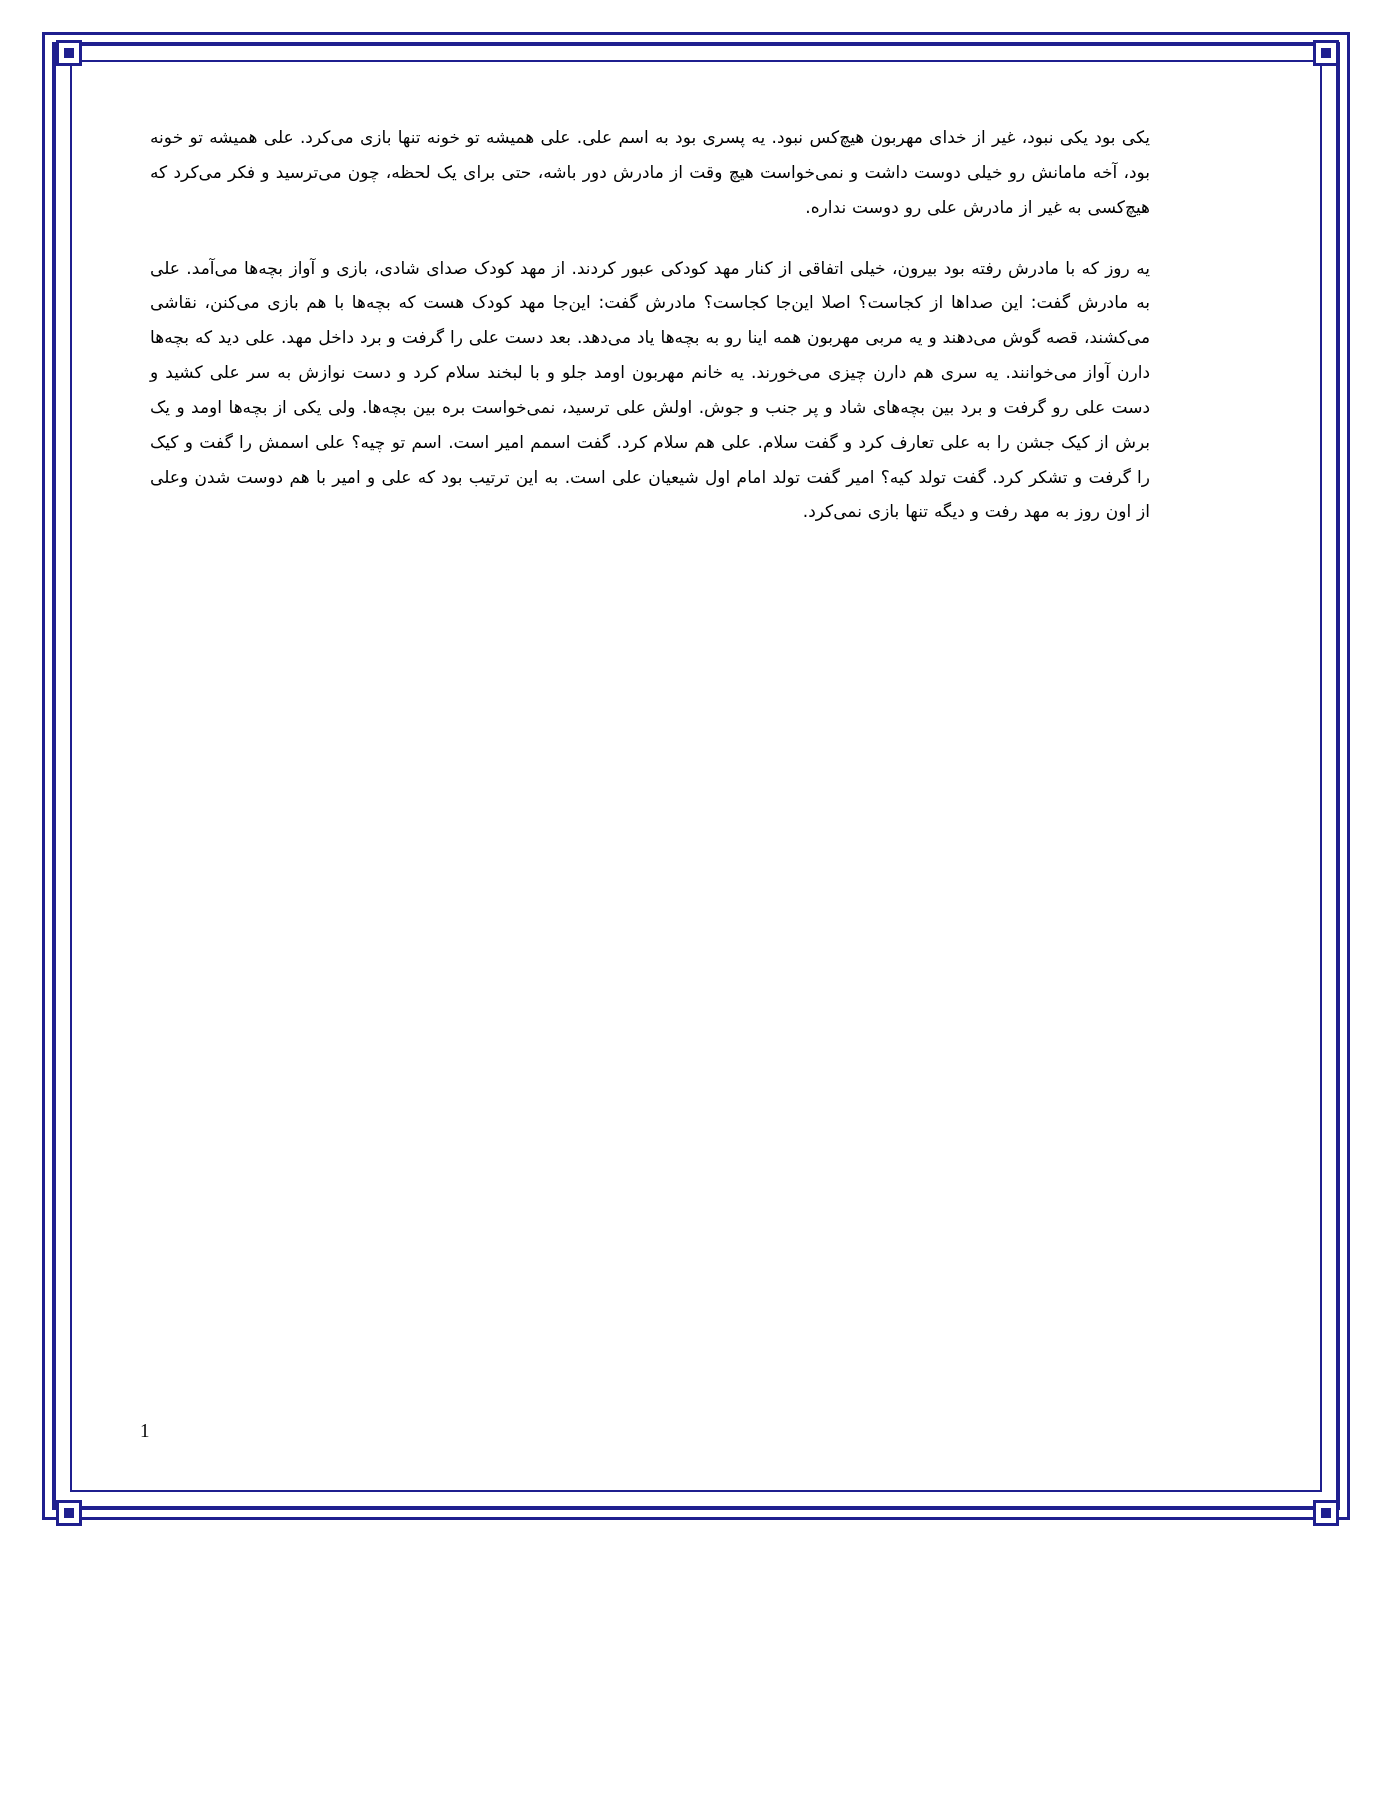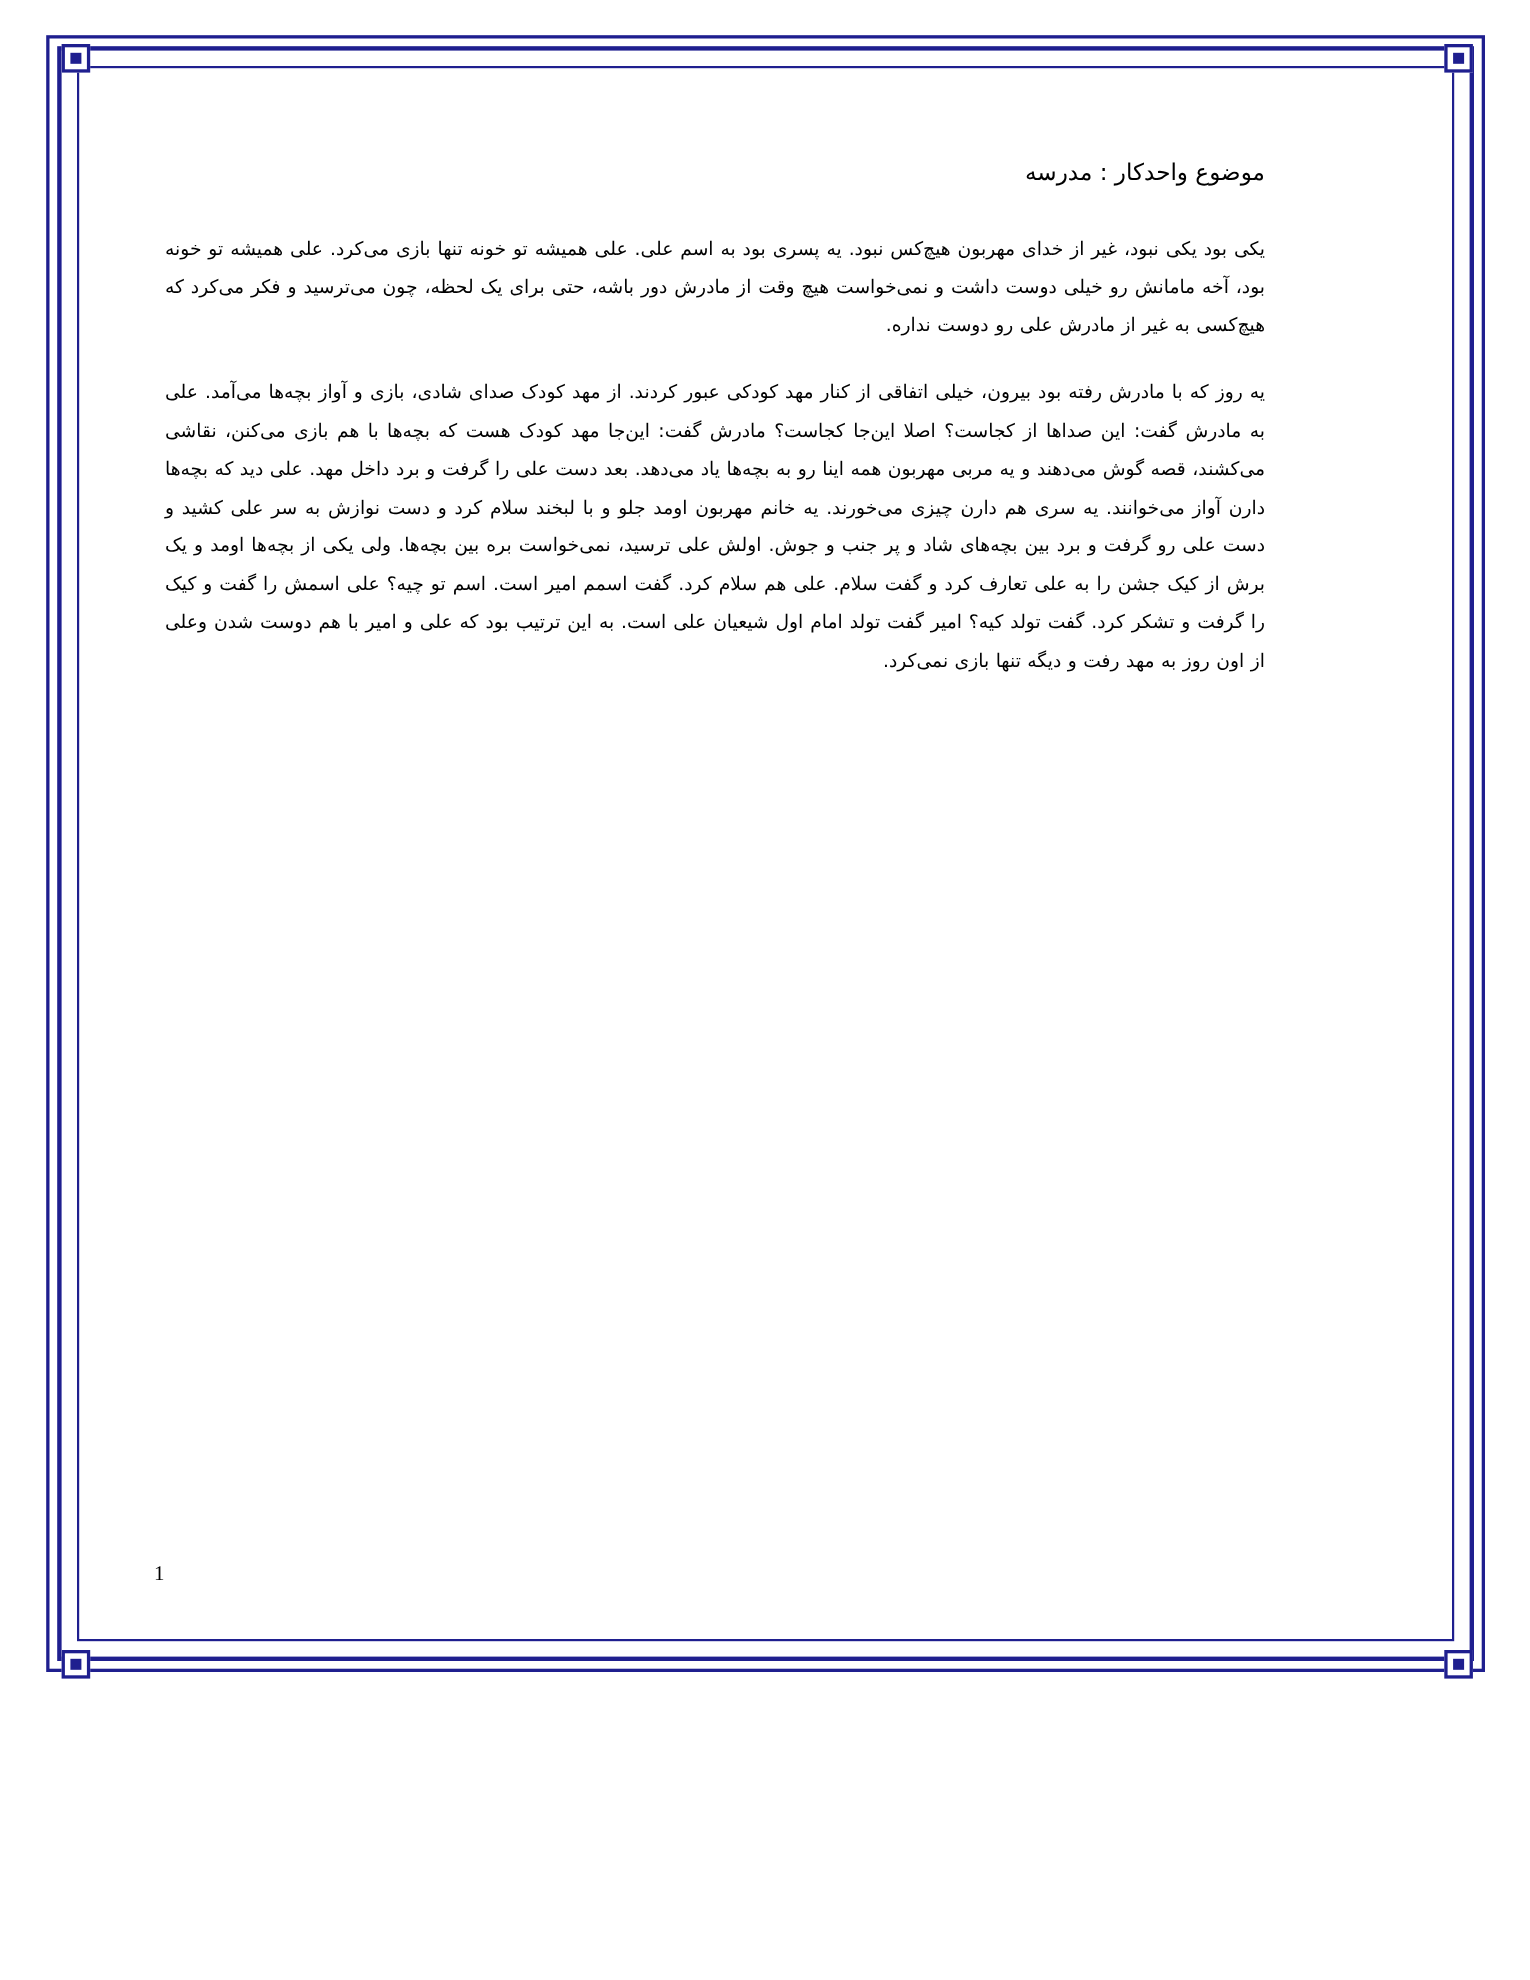--- a/index.html
+++ b/index.html
@@ -126,21 +126,20 @@
   <div class="corner bl"></div>
   <div class="corner br"></div>
 
   <div class="corner-dot tl"></div>
   <div class="corner-dot tr"></div>
   <div class="corner-dot bl"></div>
   <div class="corner-dot br"></div>
 
   <div class="content">
 
-    <p class="meta-line first">موضوع واحدکار : مدرسه</p>
 
 
     <p class="body-par">یکی بود یکی نبود، غیر از خدای مهربون هیچ‌کس نبود. یه پسری بود به اسم علی. علی همیشه تو خونه تنها بازی می‌کرد. علی همیشه تو خونه بود، آخه مامانش رو خیلی دوست داشت و نمی‌خواست هیچ وقت از مادرش دور باشه، حتی برای یک لحظه، چون می‌ترسید و فکر می‌کرد که هیچ‌کسی به غیر از مادرش علی رو دوست نداره.</p>
 
     <p class="body-par">یه روز که با مادرش رفته بود بیرون، خیلی اتفاقی از کنار مهد کودکی عبور کردند. از مهد کودک صدای شادی، بازی و آواز بچه‌ها می‌آمد. علی به مادرش گفت: این صداها از کجاست؟ اصلا این‌جا کجاست؟ مادرش گفت: این‌جا مهد کودک هست که بچه‌ها با هم بازی می‌کنن، نقاشی می‌کشند، قصه گوش می‌دهند و یه مربی مهربون همه اینا رو به بچه‌ها یاد می‌دهد. بعد دست علی را گرفت و برد داخل مهد. علی دید که بچه‌ها دارن آواز می‌خوانند. یه سری هم دارن چیزی می‌خورند. یه خانم مهربون اومد جلو و با لبخند سلام کرد و دست نوازش به سر علی کشید و دست علی رو گرفت و برد بین بچه‌های شاد و پر جنب و جوش. اولش علی ترسید، نمی‌خواست بره بین بچه‌ها. ولی یکی از بچه‌ها اومد و یک برش از کیک جشن را به علی تعارف کرد و گفت سلام. علی هم سلام کرد. گفت اسمم امیر است. اسم تو چیه؟ علی اسمش را گفت و کیک را گرفت و تشکر کرد. گفت تولد کیه؟ امیر گفت تولد امام اول شیعیان علی است. به این ترتیب بود که علی و امیر با هم دوست شدن وعلی از اون روز به مهد رفت و دیگه تنها بازی نمی‌کرد.</p>
 
   </div>
 
   <div class="page-number">1</div>
 

